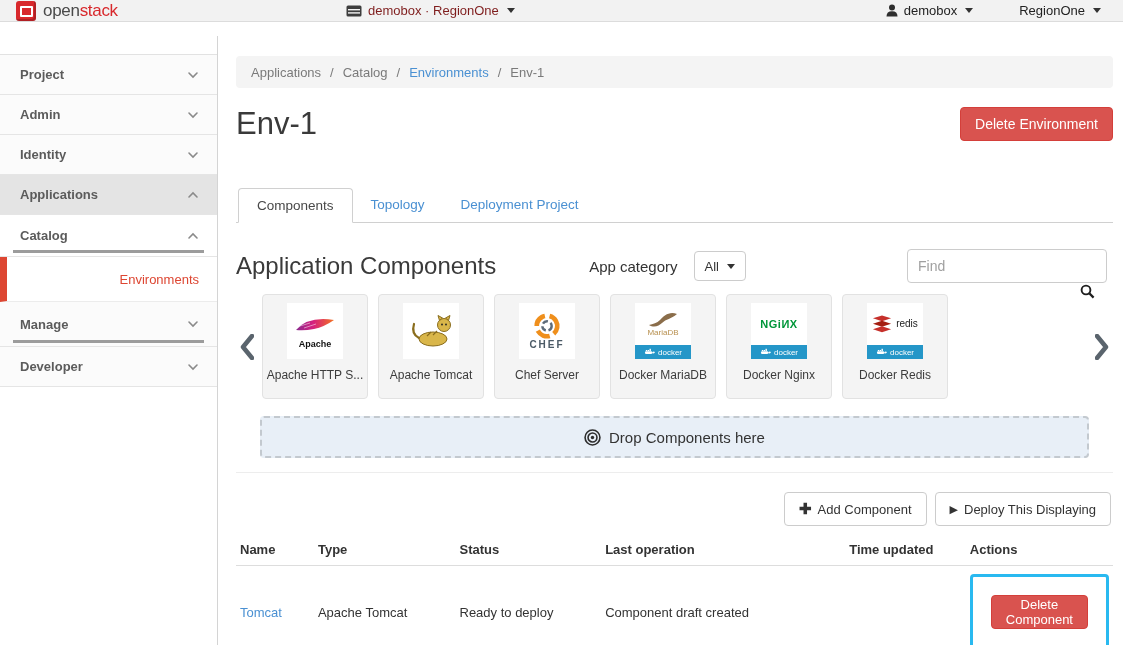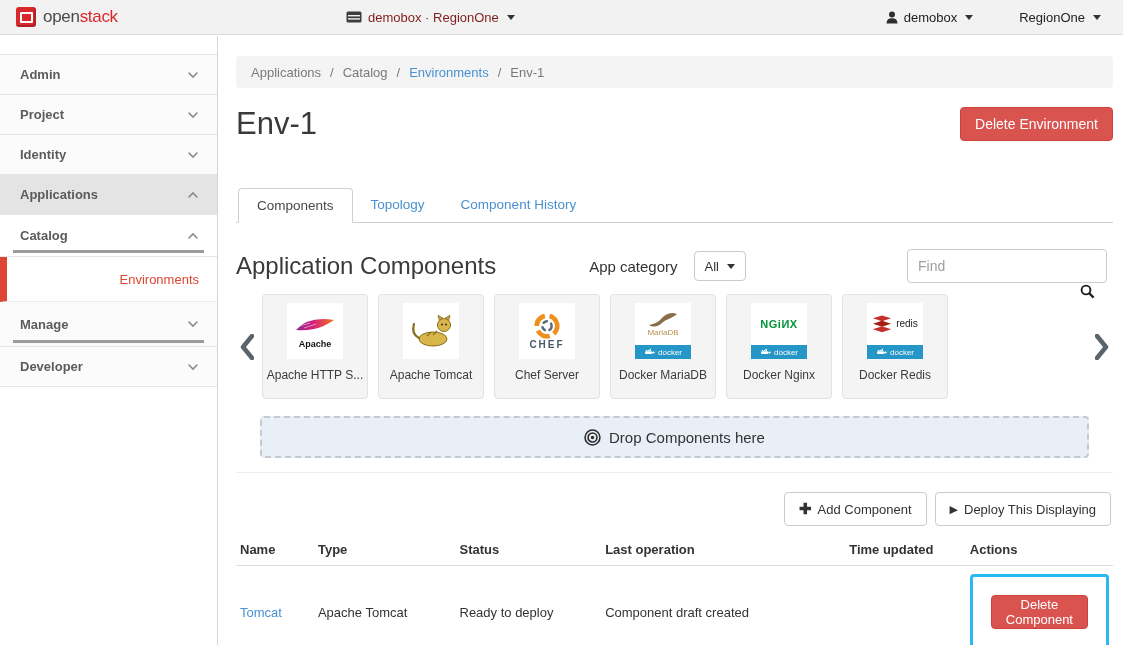--- a/index.html
+++ b/index.html
@@ -1,19 +1,19 @@
 <!DOCTYPE html>
 <html><head>
 <meta charset="utf-8">
 <style>
   * { margin:0; padding:0; box-sizing:border-box; }
   html,body { width:1123px; height:645px; font-family:"Liberation Sans", sans-serif; background:#fff; color:#333; overflow:hidden; }
 
   
-  .topbar { position:absolute; top:0; left:0; width:1123px; height:35px; background:#f2f2f2; border-bottom:1px solid #dcdcdc; display:flex; align-items:center; }
+  .topbar { position:absolute; top:0; left:0; width:1123px; height:22px; background:#f2f2f2; border-bottom:1px solid #dcdcdc; display:flex; align-items:center; }
   .brand { display:flex; align-items:center; margin-left:16px; width:200px; }
   .cube { width:20px; height:20px; background:#d8282c; border-radius:3px; position:relative; margin-right:7px; box-shadow:inset -2px -2px 0 rgba(0,0,0,.18); }
   .cube::after { content:""; position:absolute; left:4px; top:5px; width:9px; height:7px; border:2.5px solid #fff; border-radius:1px; }
   .brand-text { font-size:17px; letter-spacing:-0.3px; }
   .brand-open { color:#4a4a4a; }
   .brand-stack { color:#d8282c; }
   .ctx-switcher { display:flex; align-items:center; gap:6px; margin-left:130px; font-size:13px; color:#7f1d1d; cursor:pointer; }
   .topbar-right { margin-left:auto; display:flex; gap:46px; margin-right:22px; font-size:13px; }
   .top-menu { display:flex; align-items:center; gap:6px; cursor:pointer; color:#222; }
   .caret { display:inline-block; width:0; height:0; border-left:4px solid transparent; border-right:4px solid transparent; border-top:5px solid #333; margin-left:2px; }
@@ -120,29 +120,29 @@
       <span>RegionOne</span>
       <span class="caret"></span>
     </div>
   </div>
 </div>
 
 <div class="sidebar">
   <div class="side-stub"></div>
 
   <div class="side-item">
+    <span>Project</span>
+    <span class="chev">
+        <svg width="12" height="8" viewBox="0 0 12 8">
+          <path d="M2 2 L6 6 L10 2" stroke="#8a8a8a" stroke-width="1.6" fill="none" stroke-linecap="round"></path>
+        </svg>
+      </span>
+  </div>
+  <div class="side-item">
     <span>Admin</span>
-    <span class="chev">
-        <svg width="12" height="8" viewBox="0 0 12 8">
-          <path d="M2 2 L6 6 L10 2" stroke="#8a8a8a" stroke-width="1.6" fill="none" stroke-linecap="round"></path>
-        </svg>
-      </span>
-  </div>
-  <div class="side-item">
-    <span>Project</span>
     <span class="chev">
         <svg width="12" height="8" viewBox="0 0 12 8">
           <path d="M2 2 L6 6 L10 2" stroke="#8a8a8a" stroke-width="1.6" fill="none" stroke-linecap="round"></path>
         </svg>
       </span>
   </div>
   <div class="side-item">
     <span>Identity</span>
     <span class="chev">
         <svg width="12" height="8" viewBox="0 0 12 8">
@@ -202,21 +202,21 @@
   </div>
 
   <div class="title-row">
     <h1 class="page-title">Env-1</h1>
     <button class="btn btn-danger">Delete Environment</button>
   </div>
 
   <div class="tabs">
     <div class="tab active">Components</div>
     <div class="tab">Topology</div>
-    <div class="tab">Component History</div>
+    <div class="tab">Deployment Project</div>
   </div>
 
   <div class="heading-row">
     <h2 class="section-heading">Application Components</h2>
     <span class="appcat-label">App category</span>
     <button class="btn btn-small">
         <span>All</span>
         <span class="caret"></span>
       </button>
     <div class="find-wrap">

